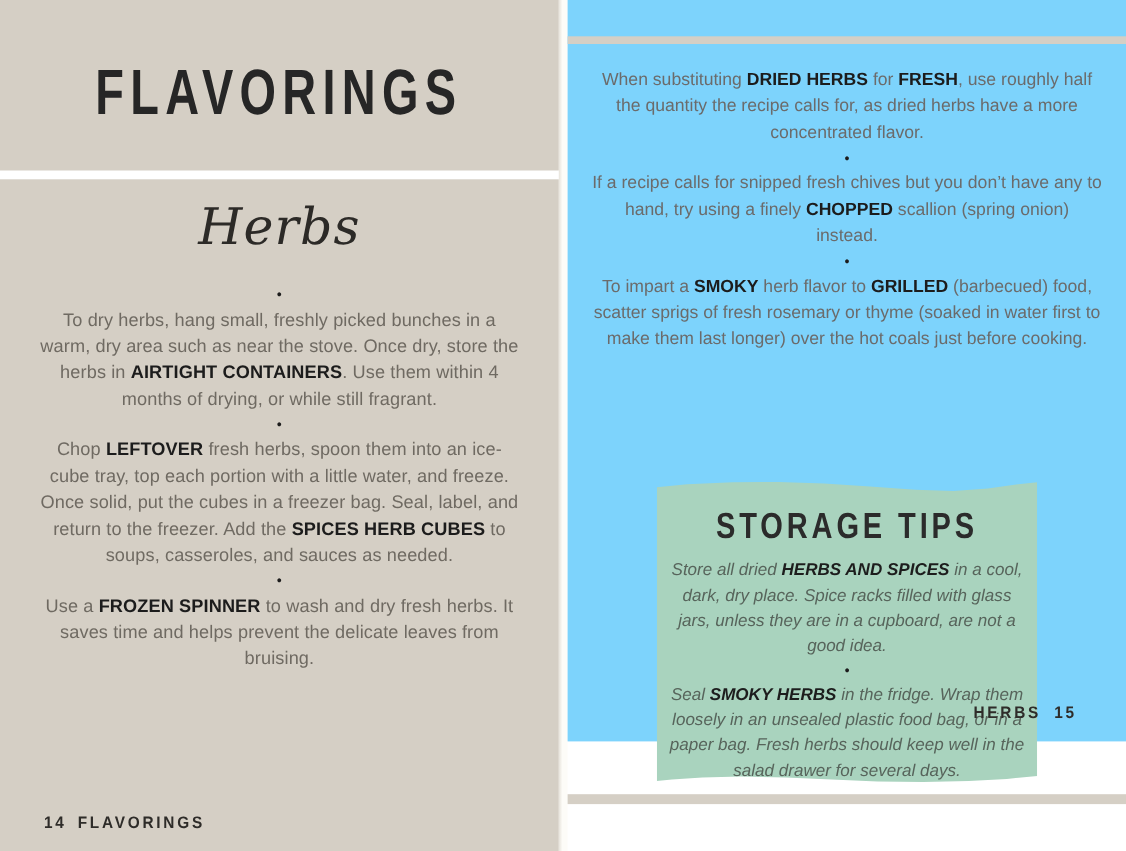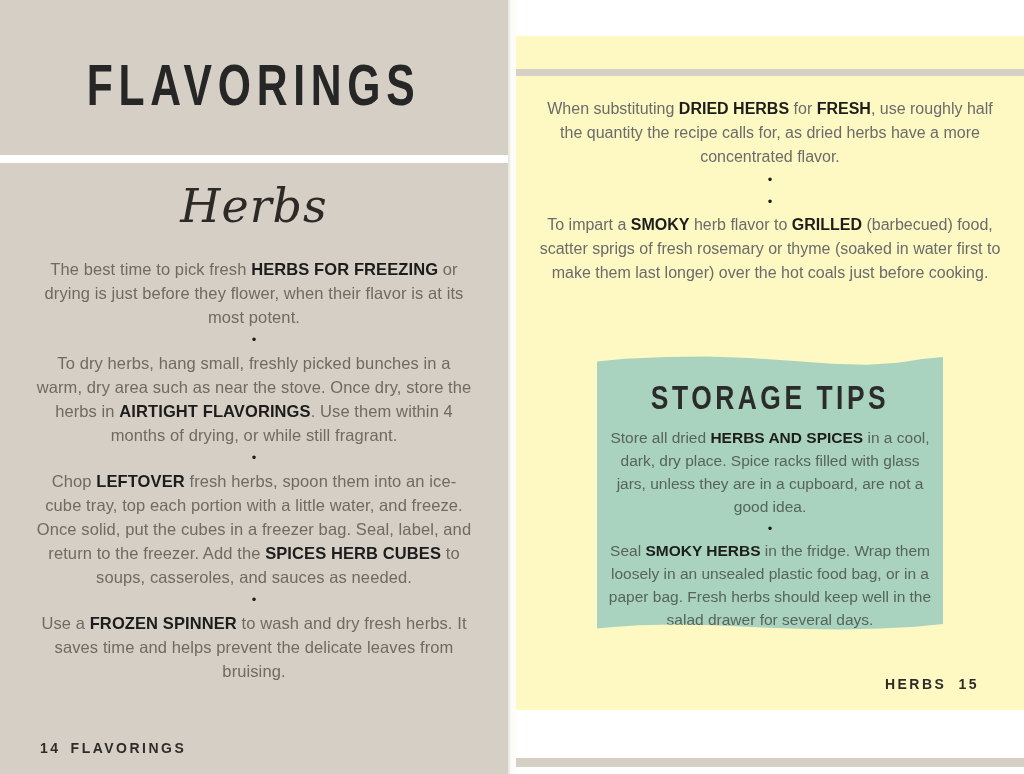--- a/index.html
+++ b/index.html
@@ -47,94 +47,94 @@
   }
   .footer-num { margin-right:10px; }
 
   
   .gutter {
     position:absolute; left:508px; top:0; width:8px; height:774px;
     background:linear-gradient(90deg,#e6e2da 0%, #fdfcf8 40%, #fdfcf8 100%);
   }
 
   
-  .page-right { position:absolute; left:516px; top:0; width:508px; height:674px; background:#fef9c3;margin-top:36px; }
+  .page-right { position:absolute; left:516px; top:0; width:508px; height:674px; background:#7dd3fc; }
   .rp-band-top { position:absolute; top:33px; left:0; width:508px; height:7px; background:#d5cfc5; }
   .rp-band-bottom { position:absolute; top:722px; left:0; width:508px; height:9px; background:#d5cfc5; }
   .rp-content {
     position:absolute; top:40px; left:0; width:508px;
     padding:21px 22px 0; text-align:center;
     font-size:16px; line-height:24px; color:#6b6b6b;
   }
 
   
   .storage-box {
     margin:25px 25px 0; height:366px;
-    display:flex; align-items:center;
+    display:flex; align-items:flex-end;
   }
   .stripe { width:8px; background:#a9d3be; }
   .stripe-l1 { clip-path:polygon(0 0.9%, 100% 0, 100% 99%, 0 100%); transform:skewX(-0.5deg); }
   .stripe-l2 { clip-path:polygon(0 0.6%, 100% 0, 100% 99.4%, 0 100%); transform:skewX(-0.3deg); margin-left:7px; }
   .stripe-r1 { clip-path:polygon(0 0, 100% 0.6%, 100% 100%, 0 99.4%); transform:skewX(0.3deg); margin-right:7px; }
   .stripe-r2 { clip-path:polygon(0 0, 100% 0.9%, 100% 100%, 0 99%); transform:skewX(0.5deg); }
   .box-main {
     flex:1; margin:0 11px; background:#a9d3be;
     clip-path:polygon(
       0% 2.2%, 8% 1.2%, 20% 0.5%, 32% 0.4%, 44% 0.9%, 56% 1.9%, 68% 3.0%, 78% 3.4%, 87% 2.6%, 94% 1.3%, 100% 0.5%,
       100% 97.6%, 92% 98.6%, 82% 99.3%, 70% 99.6%, 58% 99.4%, 46% 98.8%, 34% 98.1%, 22% 97.8%, 12% 98.1%, 4% 98.8%, 0% 99.3%);
     padding:30px 10px 0; text-align:center;
   }
   .box-title {
     font-size:30px; font-weight:700; letter-spacing:4px; color:#2b2b2b;
     transform:scale(0.88,1.1); transform-origin:center; white-space:nowrap;
     margin-bottom:16px;
   }
-  .box-text { font-size:15.5px; line-height:23px; color:#57645b; }
+  .box-text { font-size:15.5px; line-height:23px; color:#57645b;font-style:italic; }
   .box-text .b { color:#1d1d1d; font-weight:700; }
   .box-text .bullet-sep { line-height:21px; }
 
   .rp-footer {
     position:absolute; right:45px; bottom:18px;
     font-size:14px; font-weight:700; letter-spacing:2.5px; color:#2e2c29;
     transform:scaleY(1.08); transform-origin:right bottom;
   }
   .rp-footer .footer-num { margin-left:12px; margin-right:0; }
 </style>
 </head>
 <body>
 
 <div class="page-left">
   <div class="lp-header">
     <div class="lp-title">FLAVORINGS</div>
   </div>
   <div class="lp-body">
     <div class="script-subtitle">Herbs</div>
     <div class="lp-text">
-      <p class="para"><span>The best time to pick fresh </span><span class="b">HERBS FOR FREEZING</span><span> or drying is just before they flower, when their flavor is at its most potent.</span></p>
       <div class="bullet-sep">•</div>
-      <p class="para"><span>To dry herbs, hang small, freshly picked bunches in a warm, dry area such as near the stove. Once dry, store the herbs in </span><span class="b">AIRTIGHT FLAVORINGS</span><span>. Use them within 4 months of drying, or while still fragrant.</span></p>
+      <p class="para"><span>To dry herbs, hang small, freshly picked bunches in a warm, dry area such as near the stove. Once dry, store the herbs in </span><span class="b">AIRTIGHT CONTAINERS</span><span>. Use them within 4 months of drying, or while still fragrant.</span></p>
       <div class="bullet-sep">•</div>
       <p class="para"><span>Chop </span><span class="b">LEFTOVER</span><span> fresh herbs, spoon them into an ice-cube tray, top each portion with a little water, and freeze. Once solid, put the cubes in a freezer bag. Seal, label, and return to the freezer. Add the </span><span class="b">SPICES HERB CUBES</span><span> to soups, casseroles, and sauces as needed.</span></p>
       <div class="bullet-sep">•</div>
       <p class="para"><span>Use a </span><span class="b">FROZEN SPINNER</span><span> to wash and dry fresh herbs. It saves time and helps prevent the delicate leaves from bruising.</span></p>
     </div>
     <div class="lp-footer">
       <span class="footer-num">14</span><span>FLAVORINGS</span>
     </div>
   </div>
 </div>
 
 <div class="gutter"></div>
 
 <div class="page-right">
   <div class="rp-band-top"></div>
 
   <div class="rp-content">
     <p class="para"><span>When substituting </span><span class="b">DRIED HERBS</span><span> for </span><span class="b">FRESH</span><span>, use roughly half the quantity the recipe calls for, as dried herbs have a more concentrated flavor.</span></p>
     <div class="bullet-sep">•</div>
+    <p class="para"><span>If a recipe calls for snipped fresh chives but you don’t have any to hand, try using a finely </span><span class="b">CHOPPED</span><span> scallion (spring onion) instead.</span></p>
     <div class="bullet-sep">•</div>
     <p class="para"><span>To impart a </span><span class="b">SMOKY</span><span> herb flavor to </span><span class="b">GRILLED</span><span> (barbecued) food, scatter sprigs of fresh rosemary or thyme (soaked in water first to make them last longer) over the hot coals just before cooking.</span></p>
 
     <div class="storage-box">
       <div class="stripe stripe-l1"></div>
       <div class="stripe stripe-l2"></div>
       <div class="box-main">
         <div class="box-title">STORAGE TIPS</div>
         <div class="box-text">
           <p class="para"><span>Store all dried </span><span class="b">HERBS AND SPICES</span><span> in a cool, dark, dry place. Spice racks filled with glass jars, unless they are in a cupboard, are not a good idea.</span></p>

